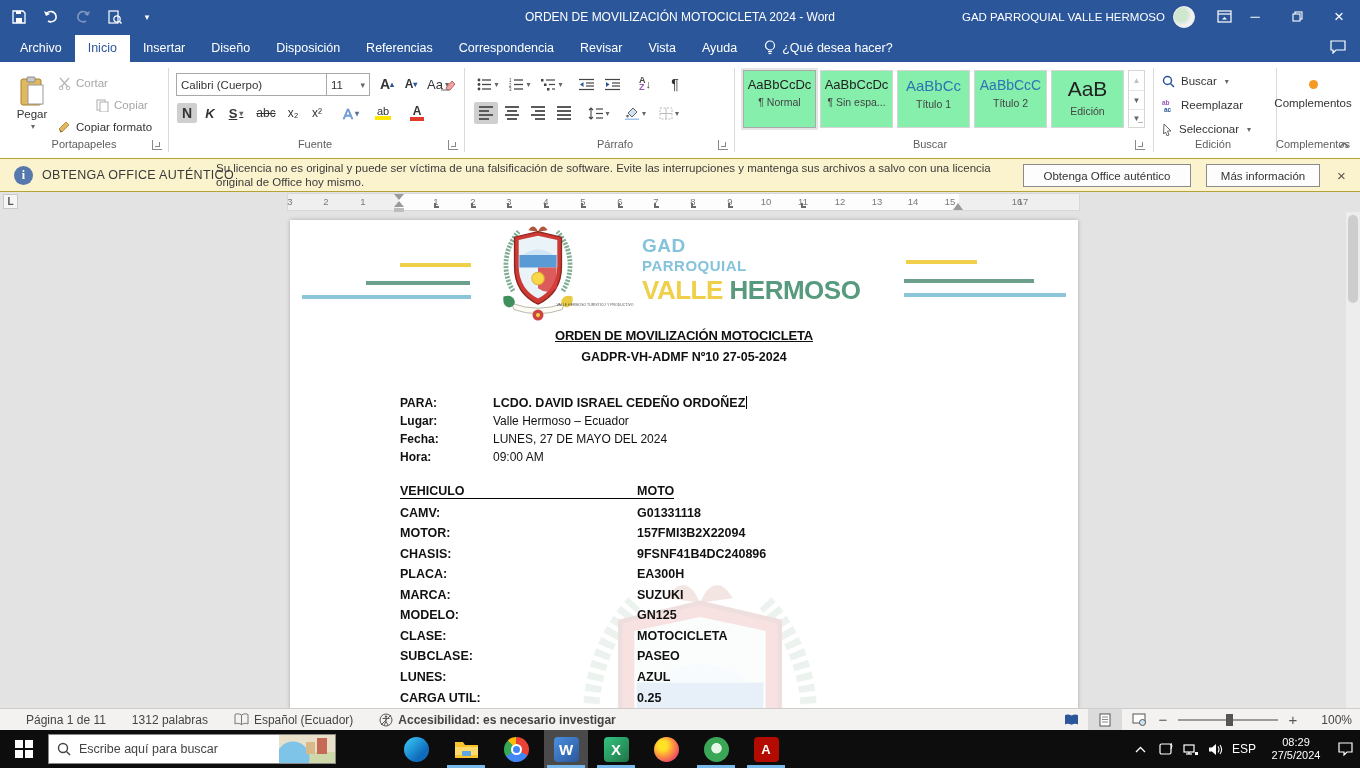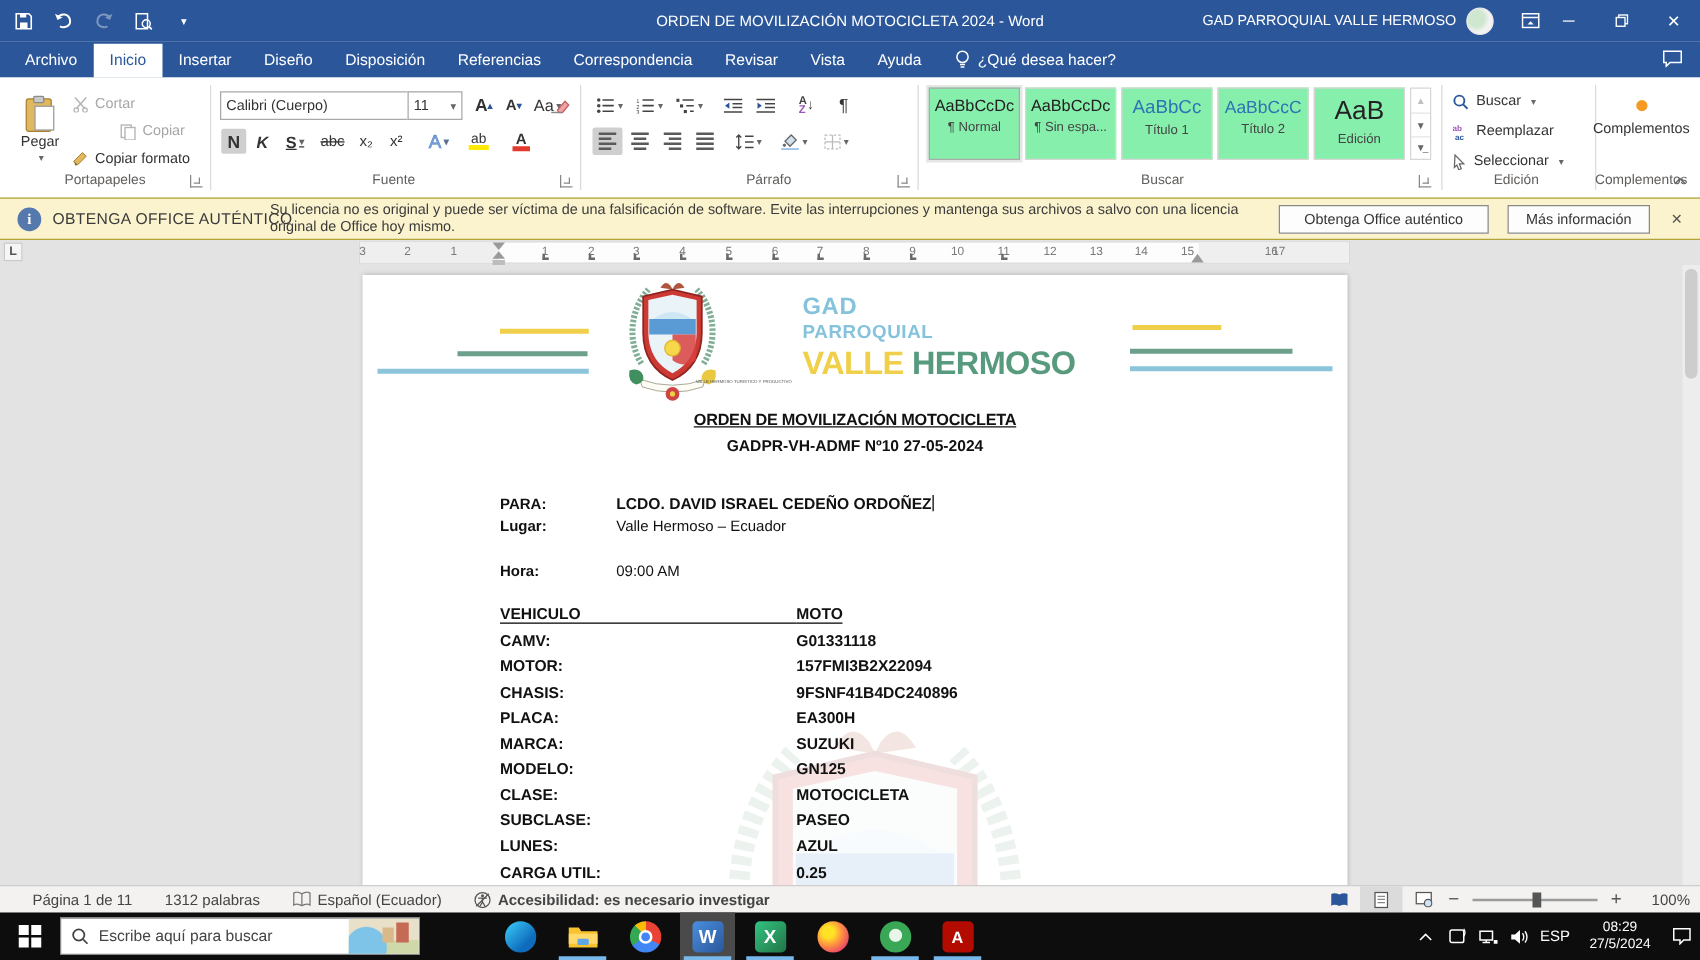--- a/index.html
+++ b/index.html
@@ -582,20 +582,23 @@
 
       <div id="doc-title">ORDEN DE MOVILIZACIÓN MOTOCICLETA</div>
       <div id="doc-code">GADPR-VH-ADMF Nº10 27-05-2024</div>
 
       <div class="frow b" style="top:176px">
         <span class="flabel">PARA:</span><span class="fval">LCDO. DAVID ISRAEL CEDEÑO ORDOÑEZ</span><span class="caret"></span>
       </div>
       <div class="frow" style="top:194px">
         <span class="flabel">Lugar:</span><span class="fval">Valle Hermoso – Ecuador</span>
       </div>
+      <div class="frow" style="top:212px">
+        <span class="flabel">Fecha:</span><span class="fval">LUNES, 27 DE MAYO DEL 2024</span>
+      </div>
       <div class="frow" style="top:230px">
         <span class="flabel">Hora:</span><span class="fval">09:00 AM</span>
       </div>
 
       <div id="vhead">
         <span class="c1">VEHICULO</span><span class="c2">MOTO</span>
       </div>
       <div class="vrow" style="top:286px"><span>CAMV:</span><span class="vval">G01331118</span></div>
       <div class="vrow" style="top:306px"><span>MOTOR:</span><span class="vval">157FMI3B2X22094</span></div>
       <div class="vrow" style="top:327px"><span>CHASIS:</span><span class="vval">9FSNF41B4DC240896</span></div>

